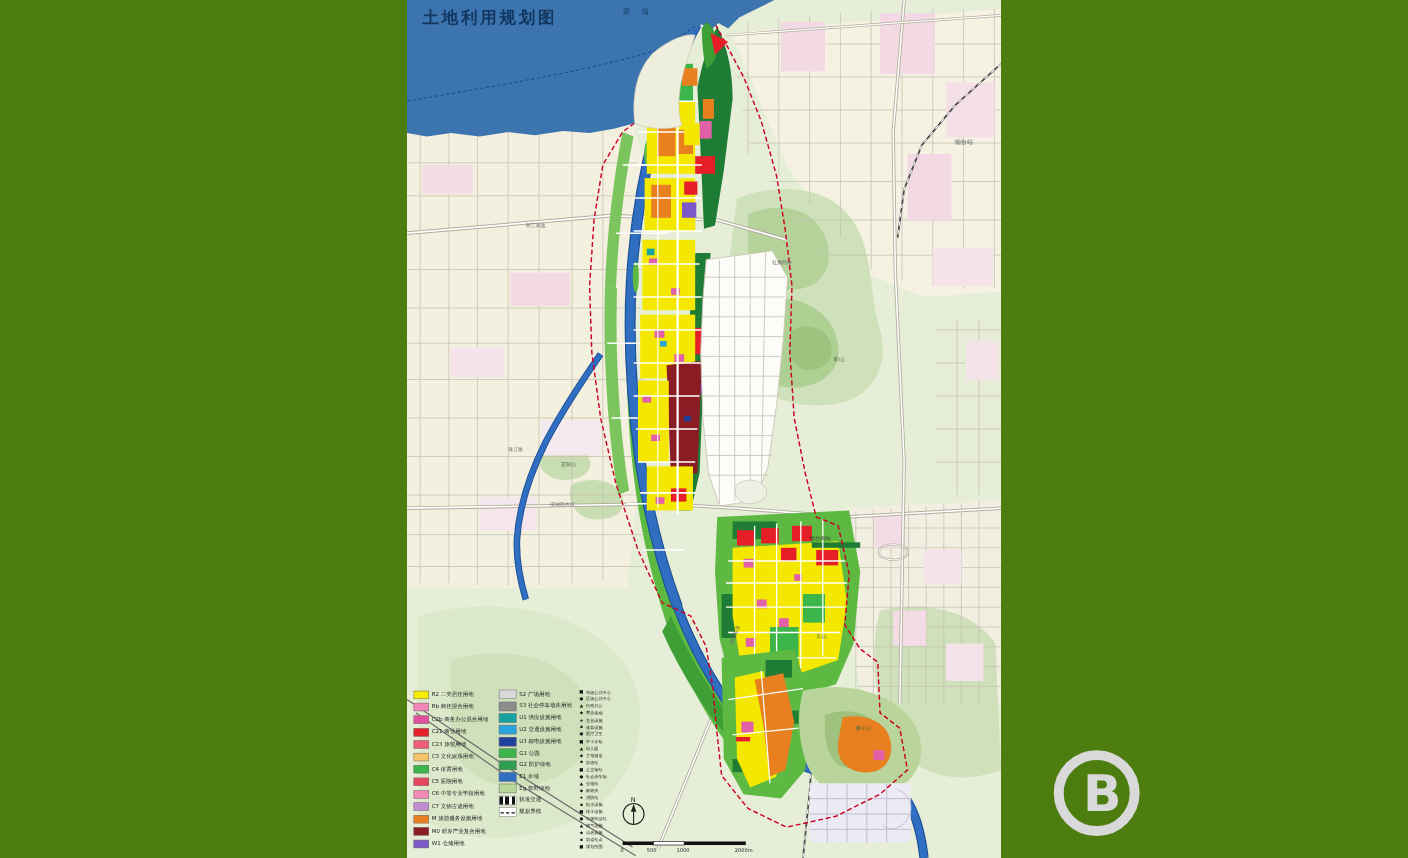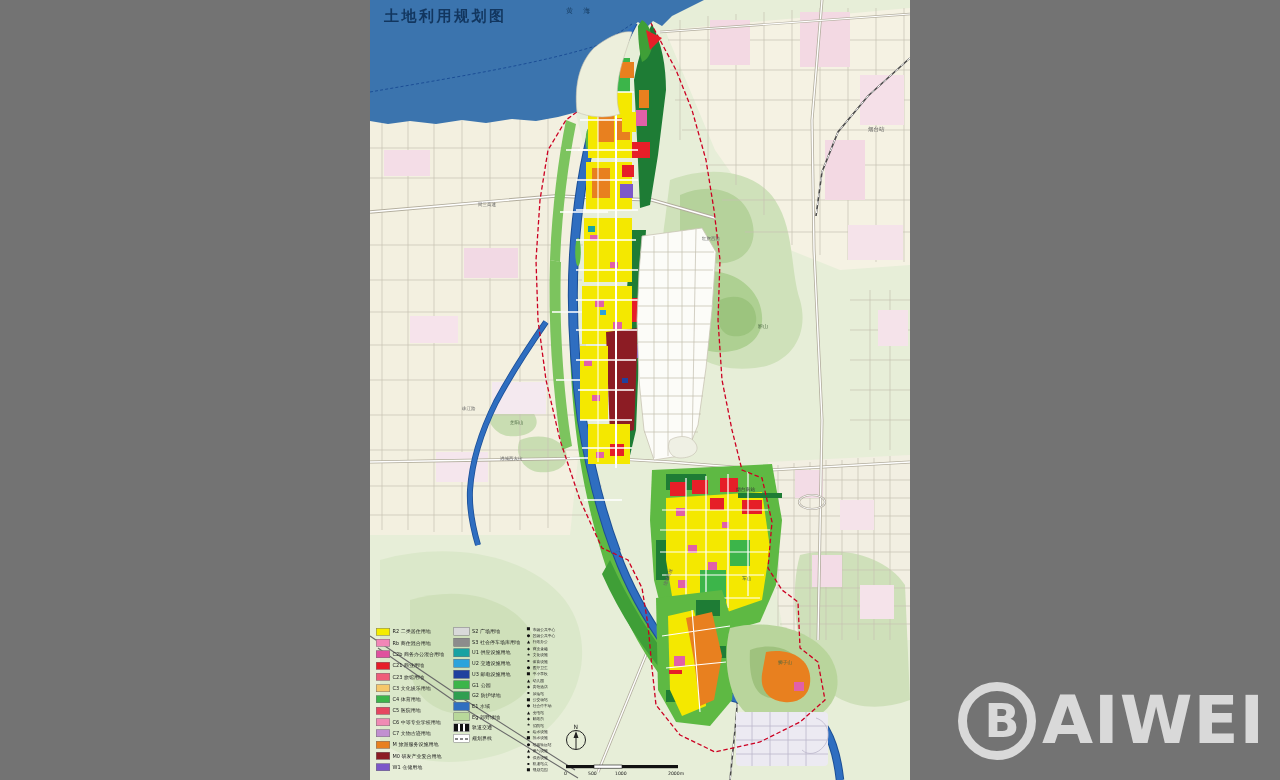--- a/index.html
+++ b/index.html
@@ -1,16 +1,16 @@
 <!DOCTYPE html>
 <html><head>
 <meta charset="utf-8">
 <style>
   html,body{margin:0;padding:0;background:#fff;}
-  #stage{position:relative;width:1280px;height:780px;overflow:hidden;background:#737373;
+  #stage{position:relative;width:1280px;height:780px;overflow:hidden;background:#4d7c0f;
          font-family:"DejaVu Sans","Liberation Sans",sans-serif;}
   #map-wrap{position:absolute;left:370px;top:0;width:540px;height:780px;}
   svg text{user-select:none;}
 
   
   .legend{position:absolute;left:376px;top:626px;width:400px;height:310px;
           transform:scale(.5);transform-origin:0 0;display:flex;}
   .lg-col{display:flex;flex-direction:column;}
   .lg-col1{width:178px;}
   .lg-col2{width:168px;margin-left:6px;}
@@ -499,16 +499,15 @@
           <span class="lg-glyph">■</span>
           <span class="lg-lbl">规划范围</span>
         </div>
       </div>
   </div>
 
   <div class="watermark">
     <div class="wm-circle">
         <span>B</span>
       </div>
-    <span class="wm-text">AIWEI</span>
   </div>
 
 </div>
 
 </body></html>

